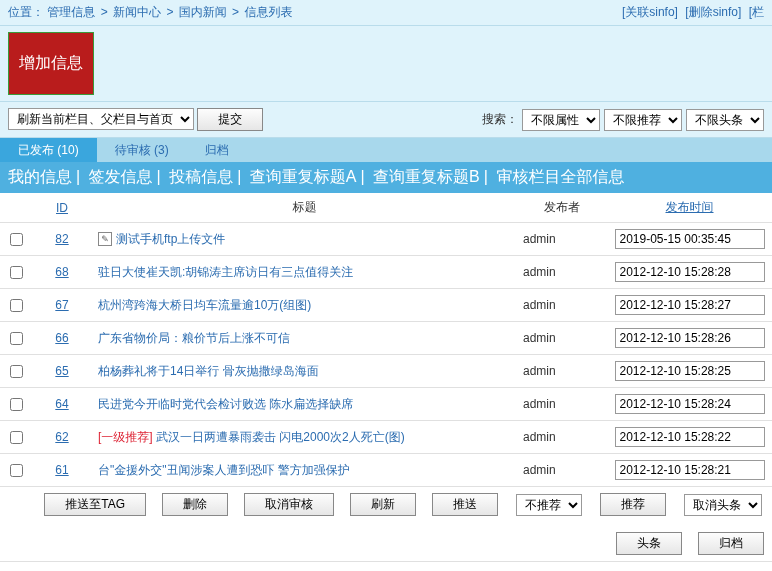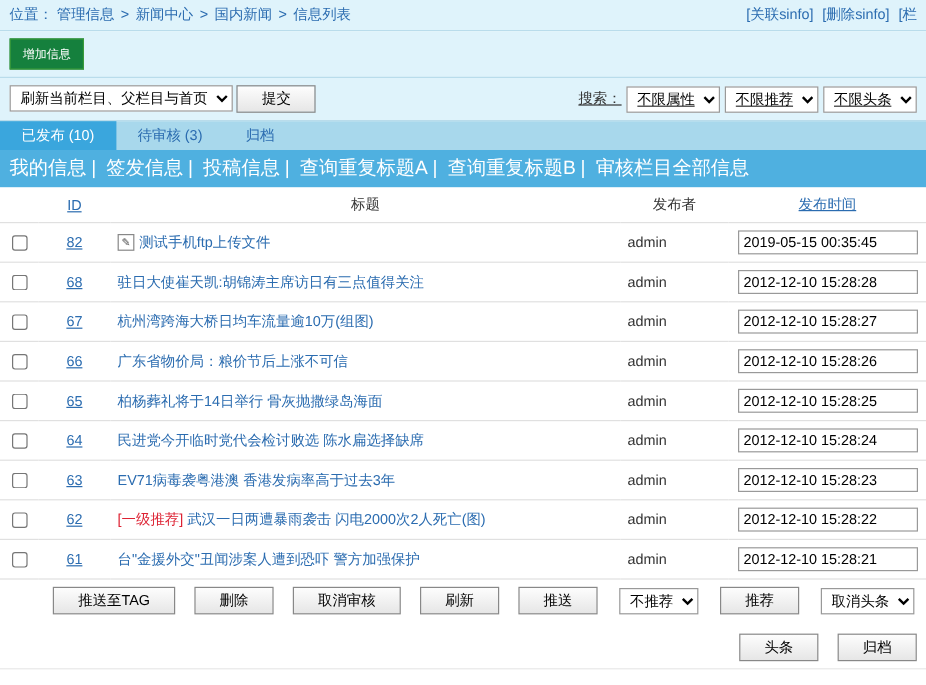--- a/index.html
+++ b/index.html
@@ -28,25 +28,25 @@
   .crumb .right a { margin-left: 4px; }
 
   
   .addbar {
     background: #dff3fb;
     padding: 6px 8px;
     border-bottom: 1px solid #b9dceb;
   }
   .btn-green {
     display: inline-block;
-    background: #15803d;
+    background: #b91c1c;
     color: #fff;
     border: 1px solid #3a9a3a;
-    padding: 5px 10px;
-    font-size: 10px;
+    padding: 20px 10px;
+    font-size: 16px;
     cursor: pointer;
   }
 
   
   .toolbar {
     background: #dff3fb;
     padding: 6px 8px;
     border-bottom: 1px solid #b9dceb;
     display: flex;
     justify-content: space-between;
@@ -60,21 +60,21 @@
     border: 1px solid #999;
     background: #fff;
   }
   .btn {
     font-size: 12px;
     padding: 2px 20px;
     border: 1px solid #888;
     background: linear-gradient(#fdfdfd,#e6e6e6);
     cursor: pointer;
   }
-  .search-group { display: flex; align-items: center; gap: 4px; text-decoration: underline; }
+  .search-group { display: flex; align-items: center; gap: 4px; }
   .search-group span { color: #333; }
 
   
   .tabs {
     background: #a8d8ec;
     display: flex;
     height: 24px;
   }
   .tab {
     padding: 4px 18px;
@@ -255,27 +255,20 @@
       </tr>
       <tr>
         <td class="cb"><input type="checkbox" style=""></td>
         <td class="id"><a>64</a></td>
         <td class="title"><a>民进党今开临时党代会检讨败选 陈水扁选择缺席</a></td>
         <td class="pub">admin</td>
         <td class="time"><input type="text" class="timebox" value="2012-12-10 15:28:24" style=""></td>
       </tr>
       <tr>
         <td class="cb"><input type="checkbox" style=""></td>
-        <td class="id"><a>63</a></td>
-        <td class="title"><a>EV71病毒袭粤港澳 香港发病率高于过去3年</a></td>
-        <td class="pub">admin</td>
-        <td class="time"><input type="text" class="timebox" value="2012-12-10 15:28:23" style=""></td>
-      </tr>
-      <tr>
-        <td class="cb"><input type="checkbox" style=""></td>
         <td class="id"><a>62</a></td>
         <td class="title"><span class="tag-red">[一级推荐] </span><a>武汉一日两遭暴雨袭击 闪电2000次2人死亡(图)</a></td>
         <td class="pub">admin</td>
         <td class="time"><input type="text" class="timebox" value="2012-12-10 15:28:22" style=""></td>
       </tr>
       <tr>
         <td class="cb"><input type="checkbox" style=""></td>
         <td class="id"><a>61</a></td>
         <td class="title"><a>台"金援外交"丑闻涉案人遭到恐吓 警方加强保护</a></td>
         <td class="pub">admin</td>

